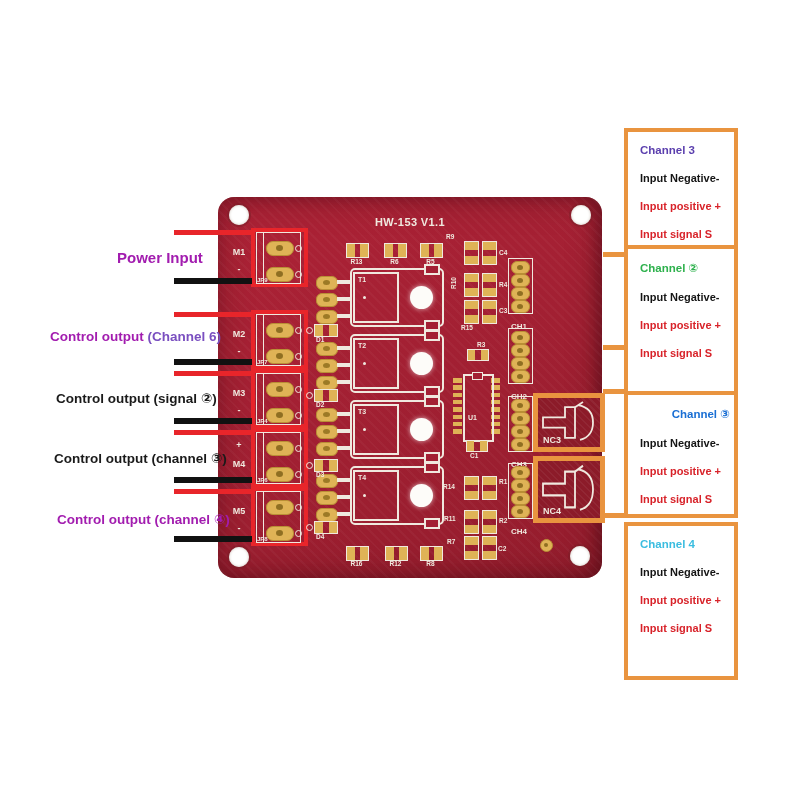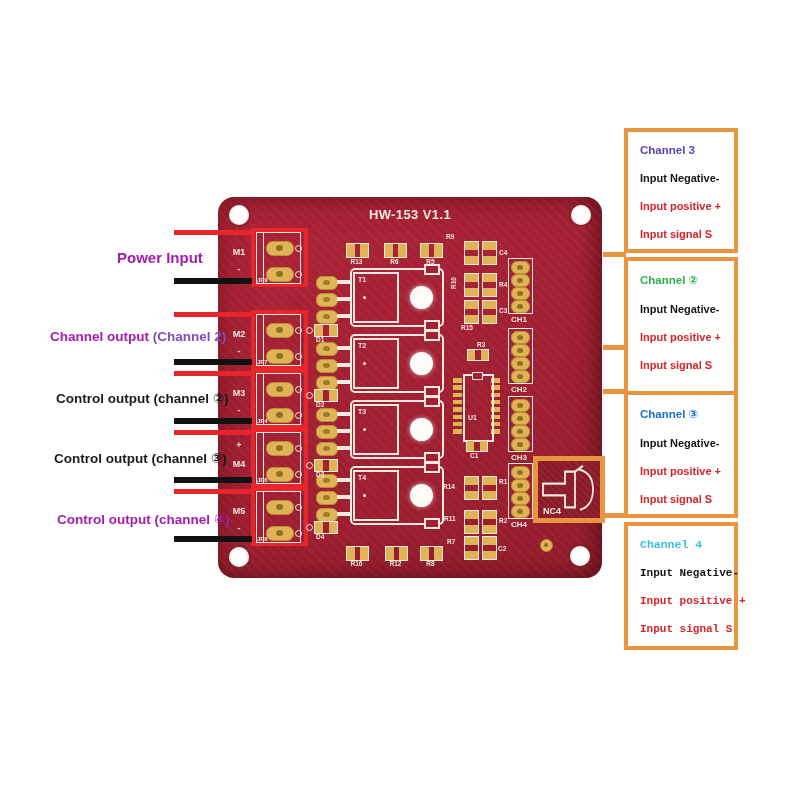--- a/index.html
+++ b/index.html
@@ -7,22 +7,22 @@
   #stage{position:absolute;inset:0;background:#ffffff;}
 
   
   #pcb{position:absolute;left:218px;top:197px;width:384px;height:381px;border-radius:16px;
        background:linear-gradient(155deg,#ad2236 0%,#a32033 45%,#931c2c 100%);
        box-shadow:inset 0 0 34px rgba(40,0,8,.35), inset -6px 0 14px rgba(40,0,8,.25);}
   #pcb .hatch{position:absolute;inset:0;border-radius:16px;
        background:repeating-linear-gradient(45deg,rgba(255,255,255,.03) 0 2px,transparent 2px 7px);}
   .hole{position:absolute;width:20px;height:20px;border-radius:50%;background:#ffffff;
         box-shadow:0 0 0 2px rgba(120,30,40,.45), inset 0 0 3px #cfc6bd;}
-  .ptitle{position:absolute;left:0;top:10px;width:100%;text-align:center;color:#f0e9df;
-          font-weight:700;font-size:13px;letter-spacing:.4px;}
+  .ptitle{position:absolute;left:0;top:19px;width:100%;text-align:center;color:#f0e9df;
+          font-weight:700;font-size:11px;letter-spacing:.4px;}
 
   
   .mgroup{position:absolute;left:33px;width:57px;height:59px;}
   .mrect{position:absolute;inset:0;border:4px solid #e8252a;}
   .mfoot{position:absolute;left:5px;top:4px;width:43px;height:50px;border:1px solid #f0e9df;}
   .mdiv{position:absolute;left:6px;top:0;width:1px;height:100%;background:#f0e9df;}
   .moval{position:absolute;left:9px;width:26px;height:13px;border-radius:7px;background:#dfb356;border:1px solid #b98f35;}
   .moval::after{content:"";position:absolute;left:9px;top:3px;width:7px;height:6px;border-radius:50%;background:#8f6f22;}
   .mdot{position:absolute;left:38px;width:5px;height:5px;border:1px solid #f0e9df;border-radius:50%;}
   .jp{position:absolute;left:0px;bottom:0px;font-size:6px;font-weight:700;color:#f0e9df;}
@@ -62,21 +62,21 @@
   .icnotch{position:absolute;left:254px;top:175px;width:9px;height:6px;border:1.5px solid #f0e9df;background:#a32033;}
   .icpads{position:absolute;top:181px;width:9px;height:58px;
         background:repeating-linear-gradient(180deg,#dfb356 0 4.5px,rgba(0,0,0,0) 4.5px 7.3px);}
 
   
   .chg{position:absolute;left:290px;width:23px;height:54px;border:1px solid #f0e9df;}
   .choval{position:absolute;left:2px;width:17px;height:11px;border-radius:6px;background:#dfb356;border:1px solid #b98f35;}
   .choval::after{content:"";position:absolute;left:5px;top:2.5px;width:6px;height:5px;border-radius:50%;background:#8f6f22;}
   .choval:nth-child(1){top:2px;}.choval:nth-child(2){top:15px;}
   .choval:nth-child(3){top:28px;}.choval:nth-child(4){top:41px;}
-  .chlab{position:absolute;left:2px;top:100%;margin-top:2px;font-size:8px;font-weight:700;color:#f0e9df;}
+  .chlab{position:absolute;left:2px;top:100%;margin-top:9px;font-size:8px;font-weight:700;color:#f0e9df;}
 
   
   .nc{position:absolute;left:315px;width:72px;box-sizing:border-box;border:5px solid #e9943f;
       background:#8c1b29;}
   .nc .ncHatch{position:absolute;inset:0;background:repeating-linear-gradient(45deg,rgba(255,255,255,.05) 0 1.5px,transparent 1.5px 5px);}
   .nc svg{position:absolute;inset:0;width:100%;height:100%;}
   .nclab{position:absolute;left:5px;bottom:2px;font-size:9px;font-weight:700;color:#f0e9df;}
 
   .spad{position:absolute;left:322px;top:342px;width:11px;height:11px;border-radius:50%;background:#dfb356;border:1px solid #b98f35;}
   .spad::after{content:"";position:absolute;left:3px;top:3px;width:4px;height:4px;border-radius:50%;background:#8f6f22;}
@@ -89,21 +89,21 @@
   .llabel{position:absolute;font-weight:700;font-size:13.5px;color:#1a1a1a;white-space:nowrap;}
   .lred{color:#a21caf;}
   .lpurple{color:#7a4fc0;}
   .power{font-size:15px;}
 
   .cbox{position:absolute;left:624px;width:114px;box-sizing:border-box;border:4px solid #e9943f;background:#ffffff;
         padding:10px 4px 0 12px;}
   .cbt{font-weight:700;font-size:11.5px;margin-top:2px;white-space:nowrap;}
   .cbl{font-weight:700;font-size:11px;margin-top:16px;white-space:nowrap;color:#151515;}
   .cbl.r{color:#d8232a;}
-  .cb1 .cbt{color:#5b3fae;} .cb2 .cbt{color:#2eb14d;} .cb3 .cbt{color:#1a6fd4;} .cb4 .cbt{color:#3bbde0;}
+  .cb1 .cbt{color:#5b3fae;} .cb2 .cbt{color:#2eb14d;} .cb3 .cbt{color:#1a6fd4;text-align:right;} .cb4 .cbt{color:#3bbde0;}
 </style>
 </head>
 <body>
 
 <div id="stage">
 
   <div id="pcb">
     <div class="hatch"></div>
     <div class="ptitle">HW-153 V1.1</div>
 
@@ -344,20 +344,29 @@
       <div class="chlab">CH3</div>
     </div>
     <div class="chg" style="top:266px;">
       <div class="choval"></div>
       <div class="choval"></div>
       <div class="choval"></div>
       <div class="choval"></div>
       <div class="chlab">CH4</div>
     </div>
 
+    <div class="nc" style="top:196px;height:59px;">
+      <div class="ncHatch"></div>
+      <svg viewBox="0 0 62 48" preserveAspectRatio="none">
+        <path d="M5,19 H27 V9 H37 V39 H27 V29 H5 Z" fill="none" stroke="#f0e9df" stroke-width="1.8"></path>
+        <path d="M40,7 C52,9 55,16 55,24 C55,32 51,39 42,41" fill="none" stroke="#f0e9df" stroke-width="1.8"></path>
+        <path d="M37,9 L45,4" fill="none" stroke="#f0e9df" stroke-width="1.8"></path>
+      </svg>
+      <div class="nclab">NC3</div>
+    </div>
     <div class="nc" style="top:259px;height:67px;">
       <div class="ncHatch"></div>
       <svg viewBox="0 0 62 48" preserveAspectRatio="none">
         <path d="M5,19 H27 V9 H37 V39 H27 V29 H5 Z" fill="none" stroke="#f0e9df" stroke-width="1.8"></path>
         <path d="M40,7 C52,9 55,16 55,24 C55,32 51,39 42,41" fill="none" stroke="#f0e9df" stroke-width="1.8"></path>
         <path d="M37,9 L45,4" fill="none" stroke="#f0e9df" stroke-width="1.8"></path>
       </svg>
       <div class="nclab">NC4</div>
     </div>
   </div>
@@ -367,48 +376,48 @@
   <div class="wire-red" style="top:312px;"></div>
   <div class="wire-black" style="top:359px;"></div>
   <div class="wire-red" style="top:371px;"></div>
   <div class="wire-black" style="top:418px;"></div>
   <div class="wire-red" style="top:430px;"></div>
   <div class="wire-black" style="top:477px;"></div>
   <div class="wire-red" style="top:489px;"></div>
   <div class="wire-black" style="top:536px;"></div>
 
   <div class="llabel lred power" style="left:117px;top:249px;">Power Input</div>
-  <div class="llabel" style="left:50px;top:329px;"><span class="lred">Channel output </span><span class="lpurple">(Channel 2)</span></div>
-  <div class="llabel" style="left:56px;top:390px;">Control output (channel ②)</div>
+  <div class="llabel" style="left:50px;top:329px;"><span class="lred">Control output </span><span class="lpurple">(Channel 6)</span></div>
+  <div class="llabel" style="left:56px;top:390px;">Control output (signal ②)</div>
   <div class="llabel" style="left:54px;top:450px;">Control output (channel ③)</div>
   <div class="llabel lred" style="left:57px;top:511px;">Control output (channel ④)</div>
 
   <div class="oseg" style="top:252px;"></div>
   <div class="oseg" style="top:345px;"></div>
   <div class="oseg" style="top:389px;"></div>
   <div class="oseg" style="top:513px;"></div>
 
   <div class="cbox cb1" style="top:128px;height:125px;">
     <div class="cbt">Channel 3</div>
     <div class="cbl">Input Negative-</div>
     <div class="cbl r">Input positive +</div>
     <div class="cbl r">Input signal S</div>
   </div>
-  <div class="cbox cb2" style="top:257px;height:154px;">
+  <div class="cbox cb2" style="top:245px;height:154px;">
     <div class="cbt">Channel ②</div>
     <div class="cbl">Input Negative-</div>
     <div class="cbl r">Input positive +</div>
     <div class="cbl r">Input signal S</div>
   </div>
   <div class="cbox cb3" style="top:391px;height:127px;">
     <div class="cbt">Channel ③</div>
     <div class="cbl">Input Negative-</div>
     <div class="cbl r">Input positive +</div>
     <div class="cbl r">Input signal S</div>
   </div>
-  <div class="cbox cb4" style="top:522px;height:128px;font-family:Liberation Mono, monospace;">
+  <div class="cbox cb4" style="top:522px;height:158px;">
     <div class="cbt">Channel 4</div>
     <div class="cbl">Input Negative-</div>
     <div class="cbl r">Input positive +</div>
     <div class="cbl r">Input signal S</div>
   </div>
 
 </div>
 
 </body></html>

